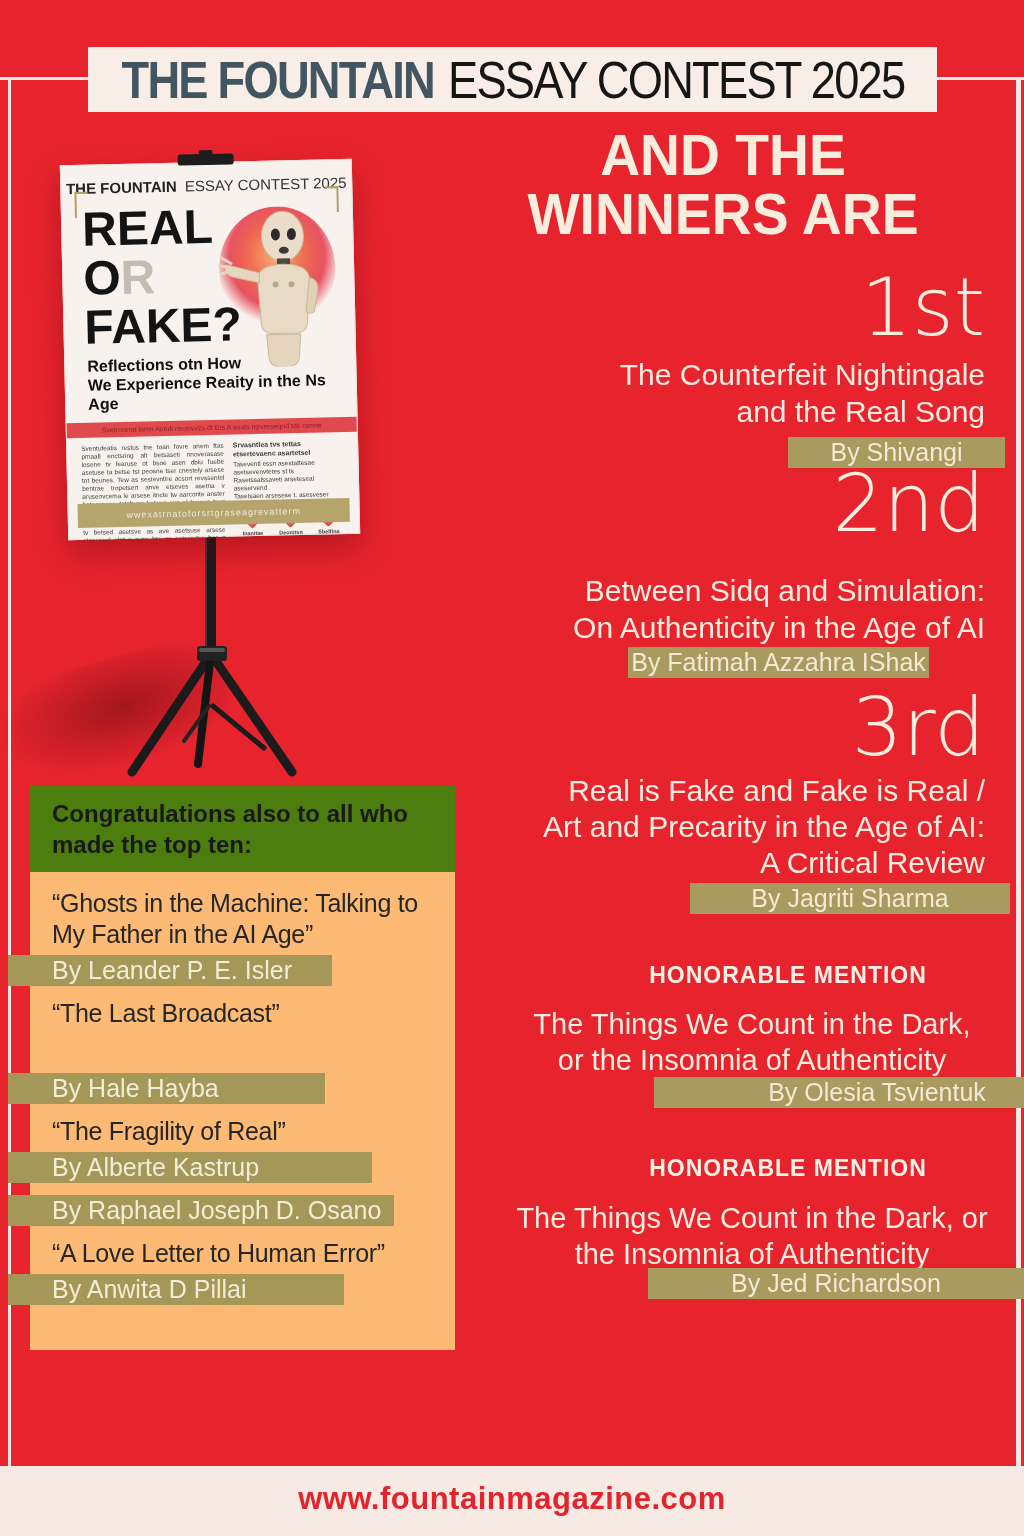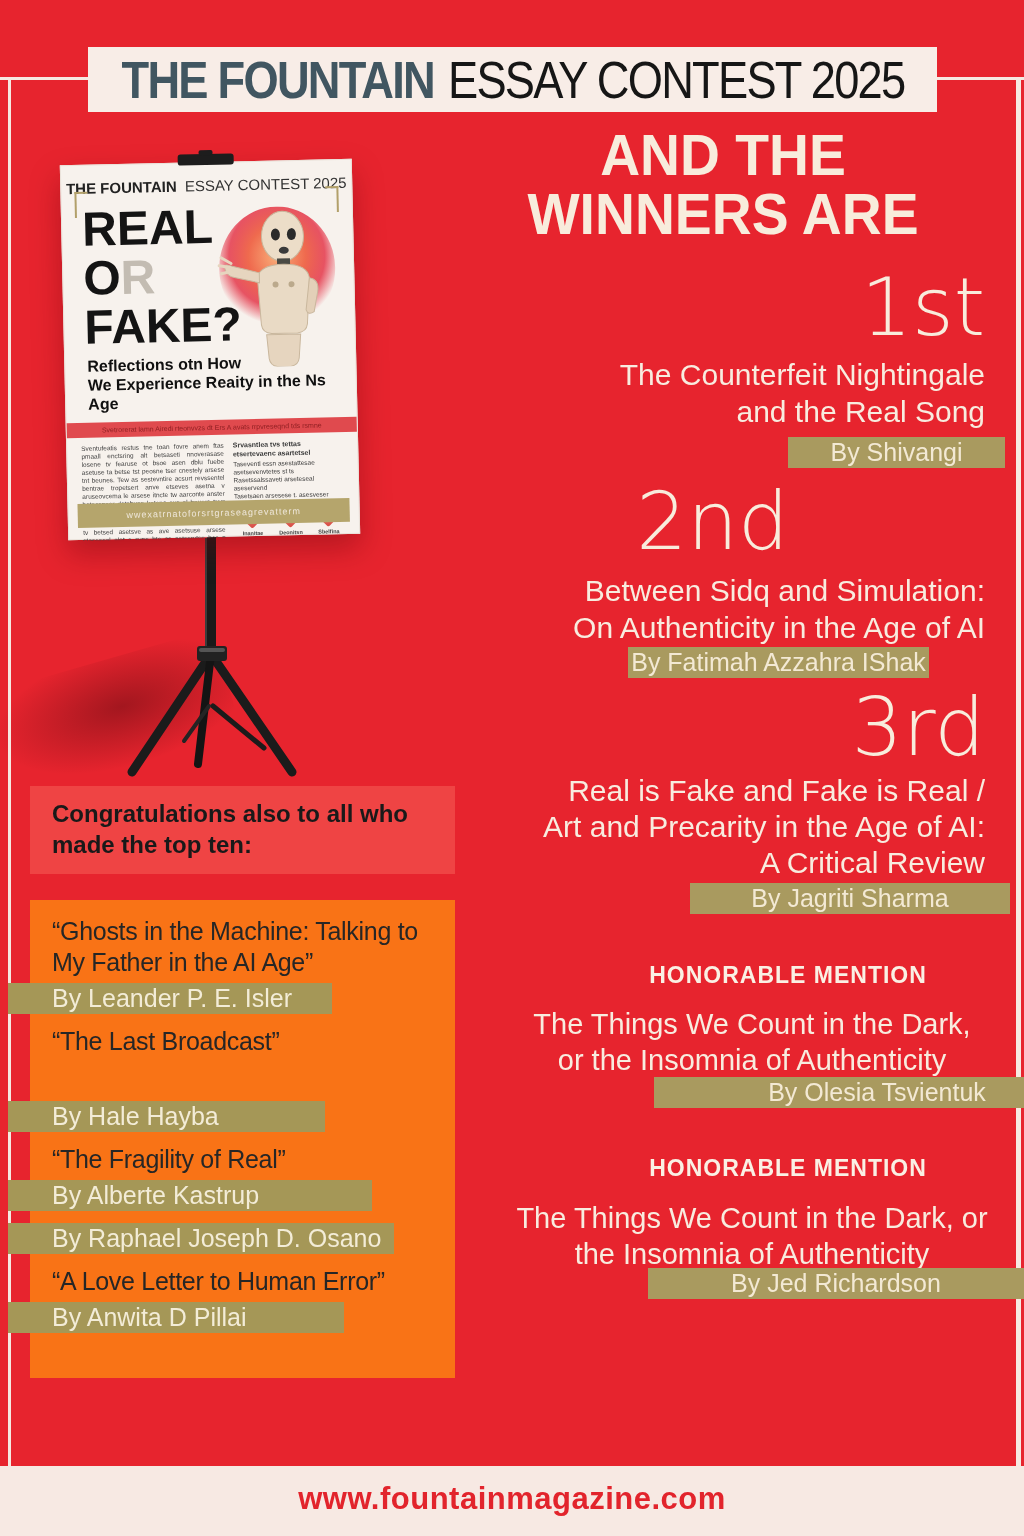--- a/index.html
+++ b/index.html
@@ -30,24 +30,24 @@
   .wtitle{position:absolute;left:440px;width:545px;text-align:right;color:#f8ecdf;z-index:2;
           font-size:30px;line-height:37px;white-space:nowrap;}
   .author-bar{position:absolute;height:31px;background:#a99a5f;color:#f3e9d4;z-index:2;
               font-size:25px;line-height:31px;text-align:center;white-space:nowrap;}
   .hm-label{position:absolute;left:556px;width:464px;text-align:center;color:#faf0e4;z-index:2;
             font-weight:800;font-size:23px;letter-spacing:1px;}
   .hm-title{position:absolute;left:458px;width:588px;text-align:center;color:#f8ecdf;z-index:2;
             font-size:29px;line-height:36px;white-space:nowrap;}
 
   
-  .tt-header{position:absolute;left:30px;top:786px;width:425px;background:#ef4444;z-index:2;
+  .tt-header{position:absolute;left:30px;top:786px;width:425px;background:#4d7c0f;z-index:2;
              box-sizing:border-box;padding:12px 18px 14px 22px;color:#191919;
              font-weight:800;font-size:24px;line-height:31px;}
-  .tt-list{position:absolute;left:30px;top:900px;width:425px;height:478px;background:#f97316;z-index:2;
+  .tt-list{position:absolute;left:30px;top:872px;width:425px;height:478px;background:#fdba74;z-index:2;
            box-sizing:border-box;padding-top:16px;}
   .tt-title{padding:0 14px 0 22px;font-size:25px;line-height:31px;letter-spacing:-0.3px;color:#262626;}
   .tt-bar{height:31px;background:#a59757;color:#f3ecd7;font-size:25px;line-height:31px;
           padding-left:44px;margin-left:-22px;margin-top:5px;box-sizing:border-box;white-space:nowrap;}
   .tt-entry{margin-bottom:12px;}
 
   
   .poster{position:absolute;left:64px;top:162px;width:292px;height:375px;background:#f7f2ed;z-index:3;
           transform:rotate(-1.3deg);box-shadow:0 14px 30px rgba(110,5,12,.4);border:1px solid #eae2da;
           box-sizing:border-box;}
@@ -118,21 +118,21 @@
     <div>WINNERS ARE</div>
   </div>
 
   <div class="rank" style="top:268px;">1st</div>
   <div class="wtitle" style="top:356px;">
     <div>The Counterfeit Nightingale</div>
     <div>and the Real Song</div>
   </div>
   <div class="author-bar" style="left:788px;top:437px;width:217px;">By Shivangi</div>
 
-  <div class="rank" style="top:482px;text-align:center;">2nd</div>
+  <div class="rank" style="top:464px;">2nd</div>
   <div class="wtitle" style="top:572px;">
     <div>Between Sidq and Simulation:</div>
     <div>On Authenticity in the Age of AI</div>
   </div>
   <div class="author-bar" style="left:628px;top:647px;width:301px;">By Fatimah Azzahra IShak</div>
 
   <div class="rank" style="top:688px;">3rd</div>
   <div class="wtitle" style="top:773px;line-height:36px;">
     <div>Real is Fake and Fake is Real /</div>
     <div>Art and Precarity in the Age of AI:</div>

